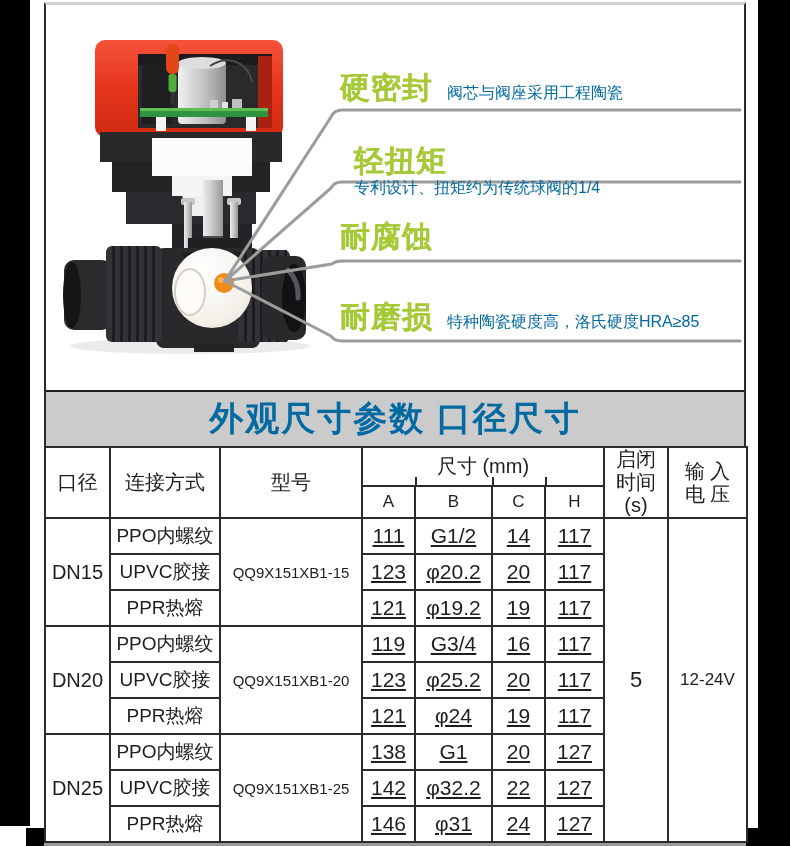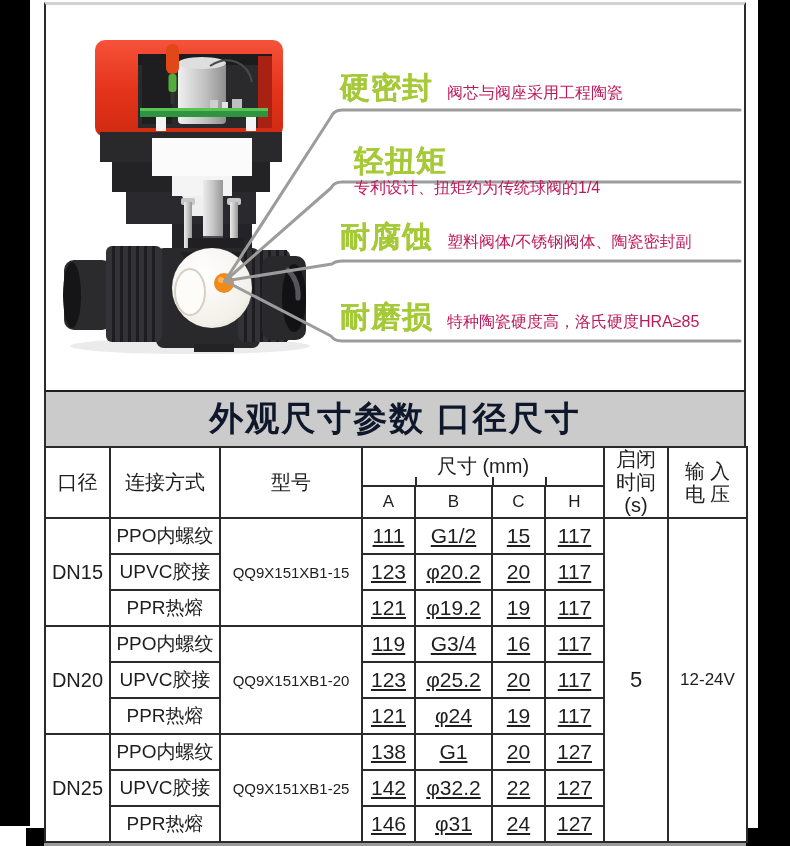--- a/index.html
+++ b/index.html
@@ -15,26 +15,26 @@
   .paper{position:absolute;left:44px;top:2px;width:702px;}
 
   
   .hero{position:relative;height:388px;background:#fff;border-left:2px solid #2b2b2b;border-right:2px solid #2b2b2b;border-top:3px solid #d2d2d2;box-sizing:border-box;}
   .valve-svg{position:absolute;left:14px;top:15px;width:262px;height:336px;}
   .leaders-svg{position:absolute;left:0;top:0;width:698px;height:385px;}
 
   .callout{position:absolute;left:294px;display:flex;align-items:baseline;white-space:nowrap;}
   .callout-title{font-size:30px;line-height:34px;font-weight:900;color:#a5c937;letter-spacing:1px;
      text-shadow:0 0 0 #a5c937;}
-  .callout-desc{font-size:16px;color:#be185d;margin-left:14px;font-weight:500;}
+  .callout-desc{font-size:16px;color:#0369a1;margin-left:14px;font-weight:500;}
   .co-1{top:66px;} .co-2{top:139px;flex-direction:column;} .co-3{top:215px;} .co-4{top:295px;}
 
   
   .title-bar{height:56px;box-sizing:border-box;background:#cbcbcb;border-left:2px solid #2b2b2b;border-right:2px solid #2b2b2b;border-top:2px solid #1f1f1f;display:flex;align-items:center;justify-content:center;}
-  .title-text{font-size:34px;font-weight:900;color:#0f172a;letter-spacing:2px;}
+  .title-text{font-size:34px;font-weight:900;color:#0369a1;letter-spacing:2px;}
 
   
   table.spec{width:702px;border-collapse:collapse;table-layout:fixed;background:#fff;}
   table.spec th,table.spec td{border:2px solid #2b2b2b;text-align:center;vertical-align:middle;padding:0;color:#1e1e1e;font-weight:400;}
   thead tr.hr1 th{height:23px;font-size:20px;}
   thead tr.hr2 th{height:22px;font-size:17px;font-weight:400;}
   th.dims{position:relative;font-size:20px;}
   th.dims .tick{position:absolute;bottom:0;width:2px;height:8px;background:#2b2b2b;}
   .two-line{font-size:19px;line-height:1.15;}
   .volt-head span{letter-spacing:5px;text-indent:5px;display:block;}
@@ -199,21 +199,20 @@
       <div class="callout co-1">
         <span class="callout-title">硬密封</span>
         <span class="callout-desc">阀芯与阀座采用工程陶瓷</span>
       </div>
       <div class="callout co-2">
         <span class="callout-title">轻扭矩</span>
         <span class="callout-desc">专利设计、扭矩约为传统球阀的1/4</span>
       </div>
       <div class="callout co-3">
         <span class="callout-title">耐腐蚀</span>
-        <span class="callout-desc">塑料阀体/不锈钢阀体、陶瓷密封副</span>
       </div>
       <div class="callout co-4">
         <span class="callout-title">耐磨损</span>
         <span class="callout-desc">特种陶瓷硬度高，洛氏硬度HRA≥85</span>
       </div>
     </div>
 
     <div class="title-bar">
       <span class="title-text">外观尺寸参数 口径尺寸</span>
     </div>
@@ -258,21 +257,21 @@
         </tr>
       </thead>
       <tbody>
 
         <tr>
           <td rowspan="3" class="size-cell">DN15</td>
           <td class="conn-cell">PPO内螺纹</td>
           <td rowspan="3" class="model-cell">QQ9X151XB1-15</td>
           <td class="num-cell">111</td>
           <td class="num-cell">G1/2</td>
-          <td class="num-cell">15</td>
+          <td class="num-cell">14</td>
           <td class="num-cell">117</td>
           <td rowspan="9" class="time-cell">5</td>
           <td rowspan="9" class="volt-cell">12-24V</td>
         </tr>
         <tr>
           <td class="conn-cell">UPVC胶接</td>
           <td class="num-cell">123</td>
           <td class="num-cell">φ20.2</td>
           <td class="num-cell">20</td>
           <td class="num-cell">117</td>

